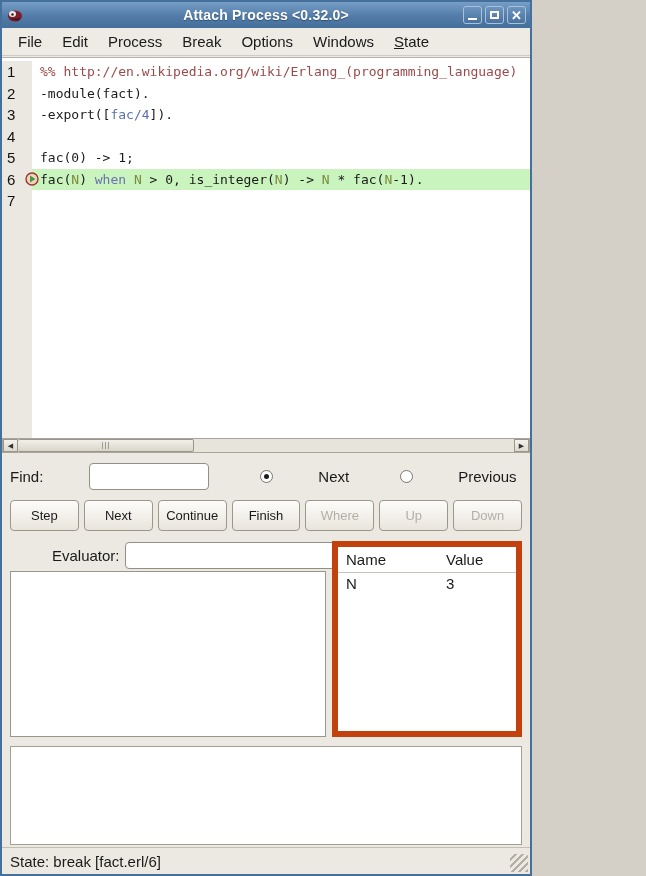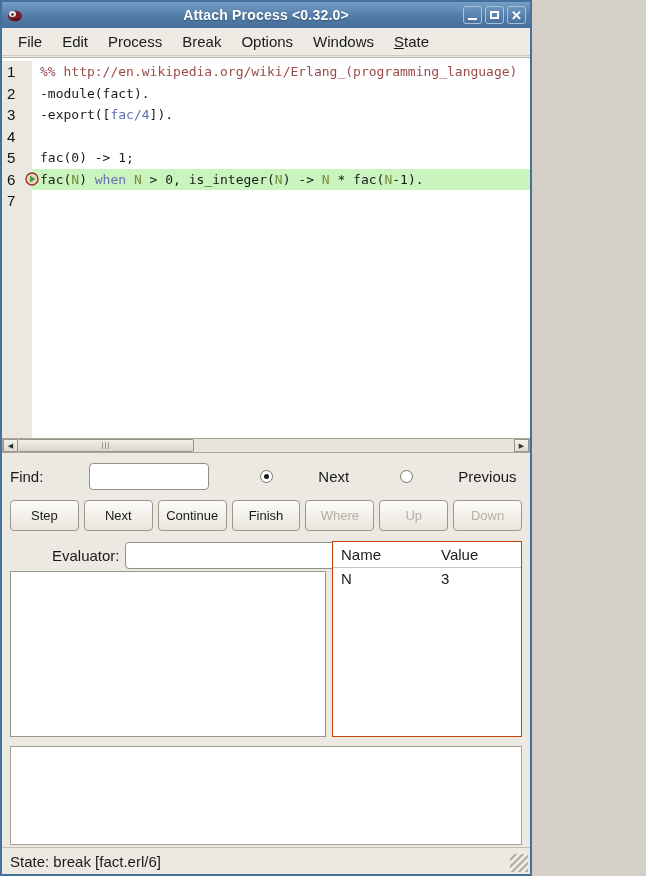--- a/index.html
+++ b/index.html
@@ -129,21 +129,21 @@
     position:absolute; top:539px; left:8px; width:316px; height:28px;
     display:flex; align-items:center; font-size:15px; color:#1a1a1a;margin-left:42px;
   }
   .eval-input { flex:1 1 auto; margin-left:5px; }
   .eval-output {
     position:absolute; top:569px; left:8px; width:316px; height:166px;
     background:#fff; border:1px solid #9b968a;
   }
   .vars-pane {
     position:absolute; top:539px; left:330px; right:8px; height:196px;
-    background:#fff; border:1px solid #c2410c; overflow:hidden;
+    background:#fff; border:6px solid #c2410c; overflow:hidden;
   }
   .vars-table { width:100%; border-collapse:collapse; font-size:15px; color:#1a1a1a; }
   .vars-table th {
     text-align:left; font-weight:normal; padding:3px 8px; height:25px;
     border-bottom:1px solid #c9c5bb; background:#fff;
   }
   .vars-table td { padding:2px 8px; height:22px; }
   .col-name { width:100px; }
 
   

